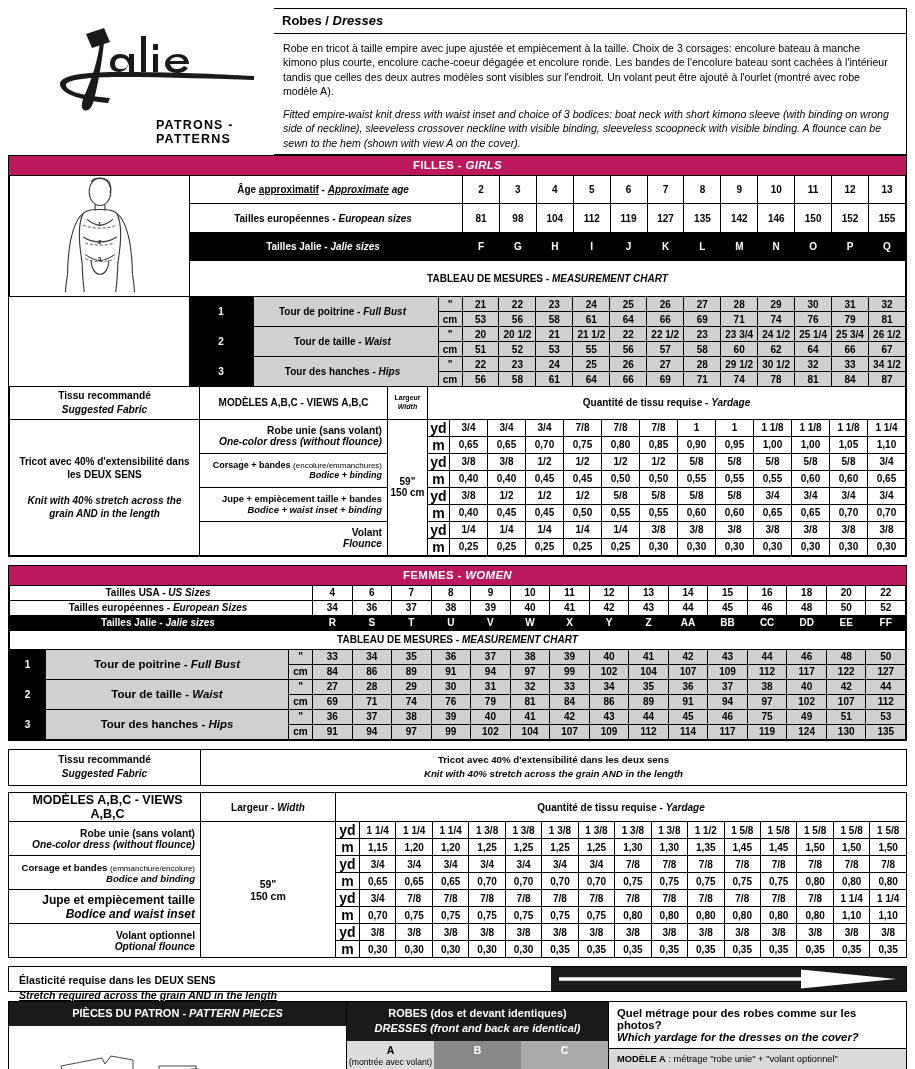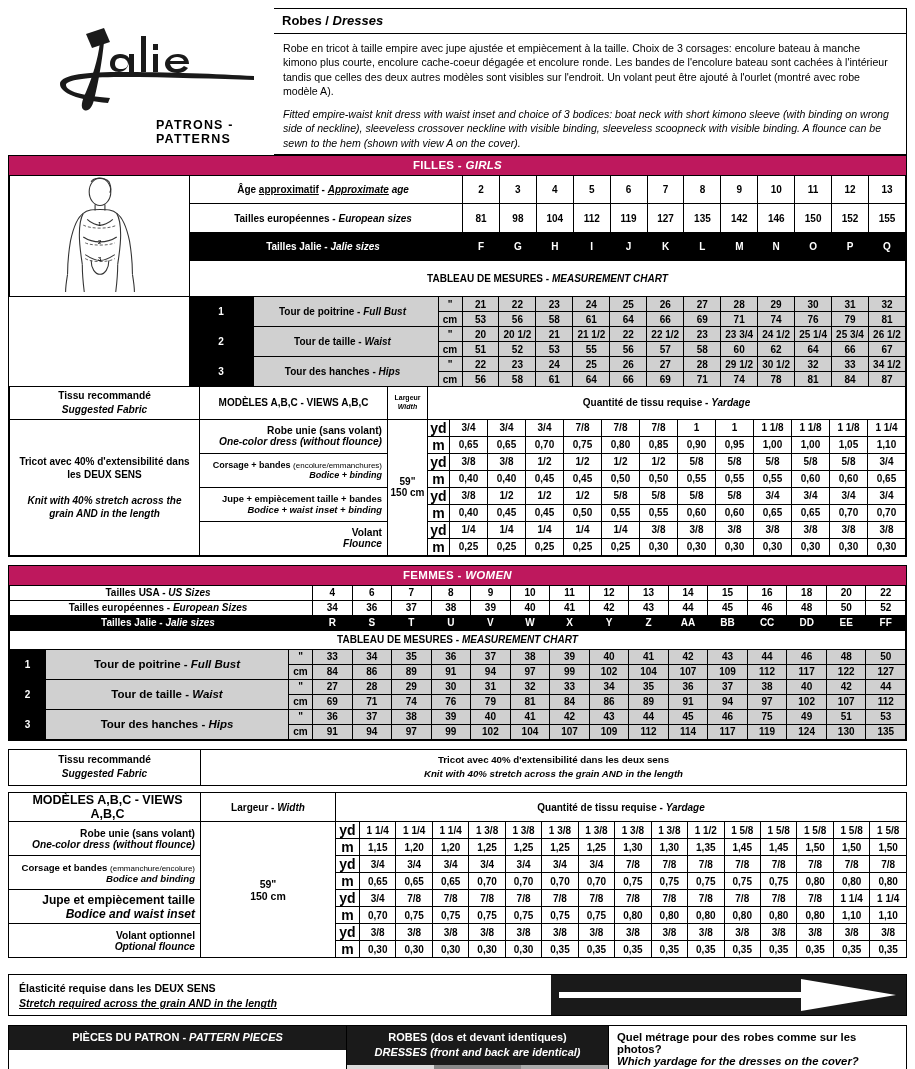--- a/index.html
+++ b/index.html
@@ -70,21 +70,21 @@
 
   
   .fab td { font-size: 9.6px; }
   .fab .unit { width: 22px; font-size: 14px; margin-top: 48px; }
   .fab .width-col { width: 42px; font-size: 10px; }
   .fab .view-col { text-align: right; padding-right: 5px !important; font-size: 10.2px; }
   .fab .small-note { font-weight: normal; font-size: 8px; }
   .fabric-left { font-size: 9.3px; font-weight: normal; line-height: 1.3; padding: 3px 6px !important; }
 
   
-  .elastic { margin: 16px 8px; border: 1px solid #000; display: flex; height: 42px; }
+  .elastic { margin: 8px 8px; border: 1px solid #000; display: flex; height: 26px; }
   .elastic-text { flex: 1; padding: 6px 10px; font-size: 10.6px; font-weight: bold; line-height: 1.45; }
   .elastic-text .en { font-style: italic; text-decoration: underline; }
   .elastic-arrow { width: 355px; background: #1a1a1a; position: relative; }
 
   
   .bottom { margin: 0 8px; display: flex; gap: 0; height: 212px; }
   .bcol { border: 1px solid #000; }
   .bcol-pieces { width: 339px; }
   .bcol-views { width: 262px; border-left: none; }
   .bcol-info { flex: 1; border-left: none; }

